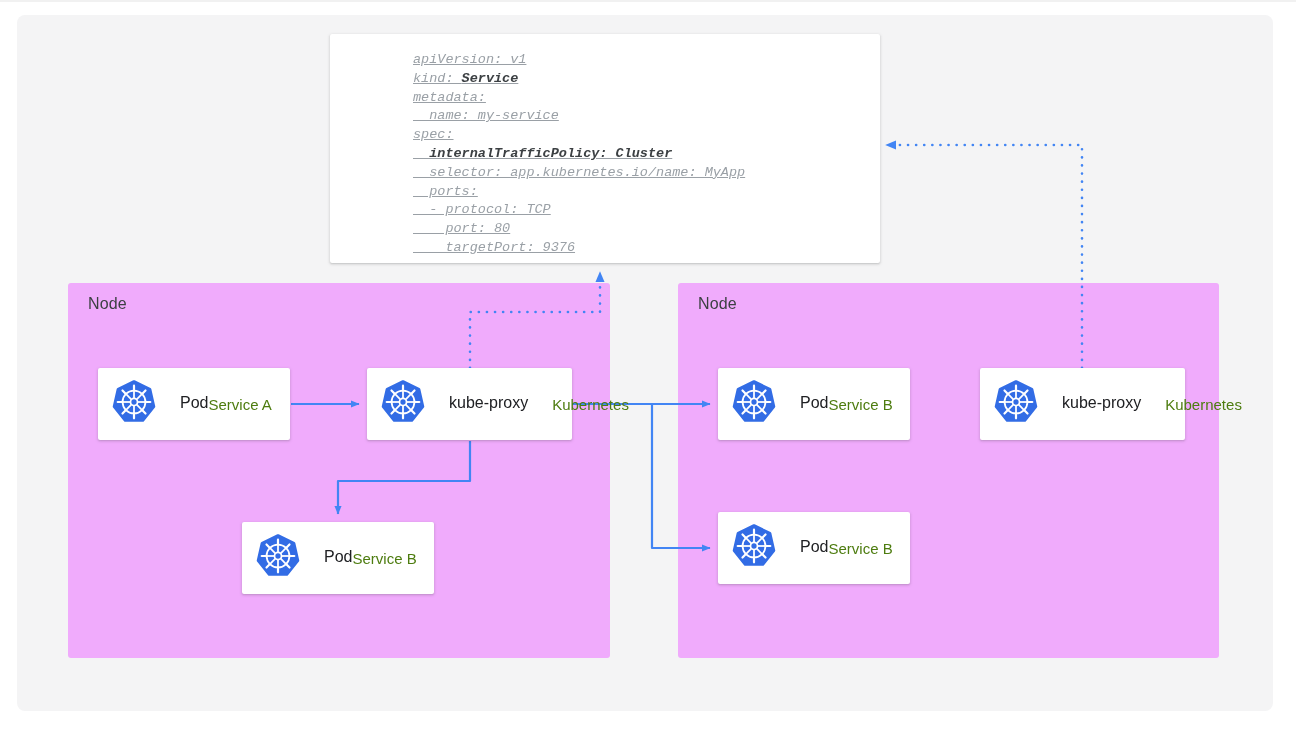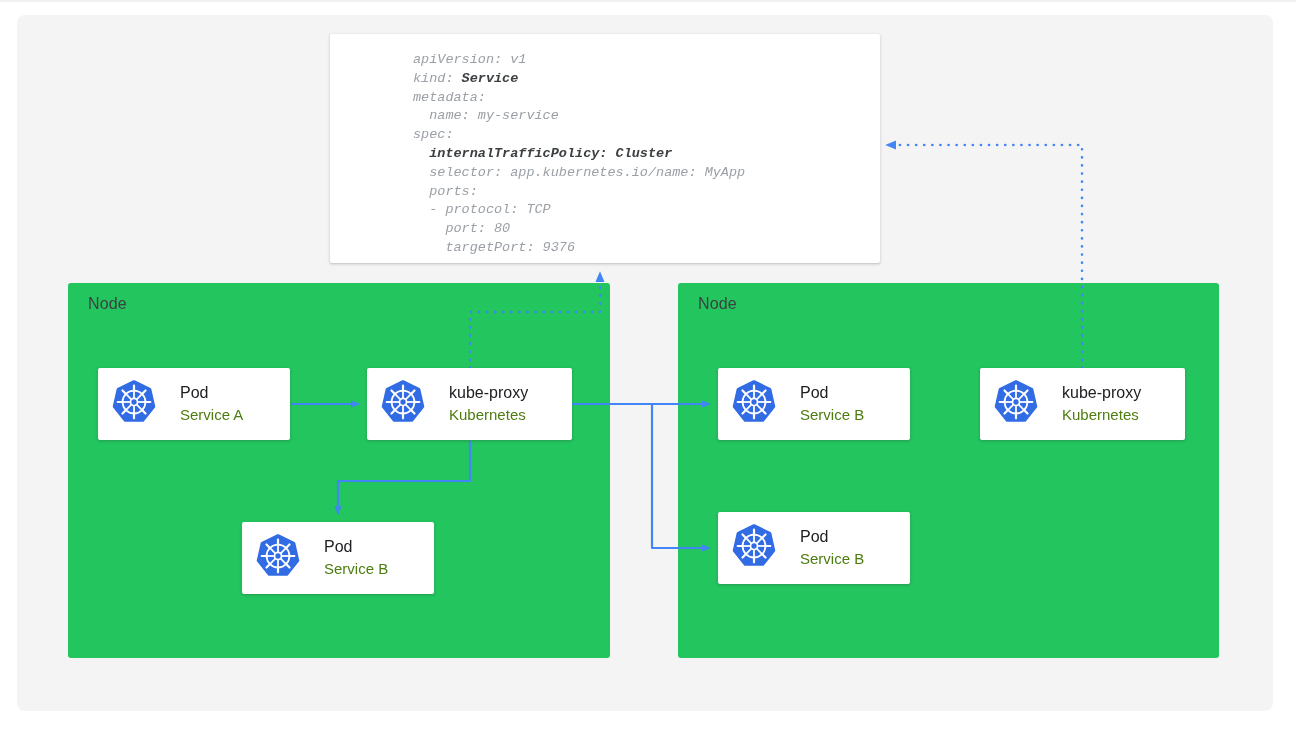--- a/index.html
+++ b/index.html
@@ -26,21 +26,21 @@
   #canvas {
     position: absolute;
     left: 17px; top: 15px;
     width: 1256px; height: 696px;
     background: #f4f4f5;
     border-radius: 8px;
   }
   
   .node-panel {
     position: absolute;
-    background: #22c55e;
+    background: #f0abfc;
     border-radius: 3px;
   }
   #node-left  { left: 68px;  top: 283px; width: 542px; height: 375px; }
   #node-right { left: 678px; top: 283px; width: 541px; height: 375px; }
   .node-label {
     position: absolute;
     left: 20px; top: 12px;
     font-size: 16px;
     color: #3c4043;
     letter-spacing: 0.1px;
@@ -50,21 +50,21 @@
   .card {
     position: absolute;
     background: #ffffff;
     border-radius: 2px;
     box-shadow: 0 1px 2px rgba(60,64,67,0.20), 0 1px 3px 1px rgba(60,64,67,0.08);
     display: flex;
     align-items: center;
     padding-left: 14px;
   }
   .card .k8s-icon { flex: 0 0 auto; margin-right: 10px; }
-  .card .card-text { display: flex; flex-direction: column; justify-content: center; }
+  .card .card-text { display: flex; flex-direction: row; justify-content: center; }
   .card .card-title {
     font-size: 16px;
     color: #202124;
     line-height: 20px;
     white-space: nowrap;
   }
   .card .card-sub {
     font-size: 15px;
     color: #4d7c0f;
     line-height: 20px;
@@ -73,21 +73,21 @@
   }
   #card-pod-a        { left: 98px;  top: 368px; width: 192px; height: 72px; }
   #card-kube-left    { left: 367px; top: 368px; width: 205px; height: 72px; }
   #card-pod-b-left   { left: 242px; top: 522px; width: 192px; height: 72px; }
   #card-pod-b-top    { left: 718px; top: 368px; width: 192px; height: 72px; }
   #card-pod-b-bottom { left: 718px; top: 512px; width: 192px; height: 72px; }
   #card-kube-right   { left: 980px; top: 368px; width: 205px; height: 72px; }
 
   
   #card-kube-left .card-text,
-  #card-kube-right .card-text { margin-left: 14px; }
+  #card-kube-right .card-text { margin-left: 14px; gap: 24px; }
   #card-pod-a .card-text,
   #card-pod-b-left .card-text,
   #card-pod-b-top .card-text,
   #card-pod-b-bottom .card-text { margin-left: 14px; }
 
   
   #yaml-card {
     position: absolute;
     left: 330px; top: 34px;
     width: 550px; height: 229px;
@@ -97,20 +97,21 @@
   }
   #yaml-body {
     position: absolute;
     left: 83px; top: 17px;
     font-family: "Liberation Mono", "DejaVu Sans Mono", monospace;
     font-style: italic;
     font-size: 13.5px;
     line-height: 18.8px;
     color: #9aa0a6;
     white-space: pre;
+    text-decoration: underline;
   }
   #yaml-body .em { color: #3c4043; font-weight: bold; }
 
   
   #wires {
     position: absolute;
     left: 0; top: 0;
     width: 1296px; height: 729px;
     pointer-events: none;
   }

